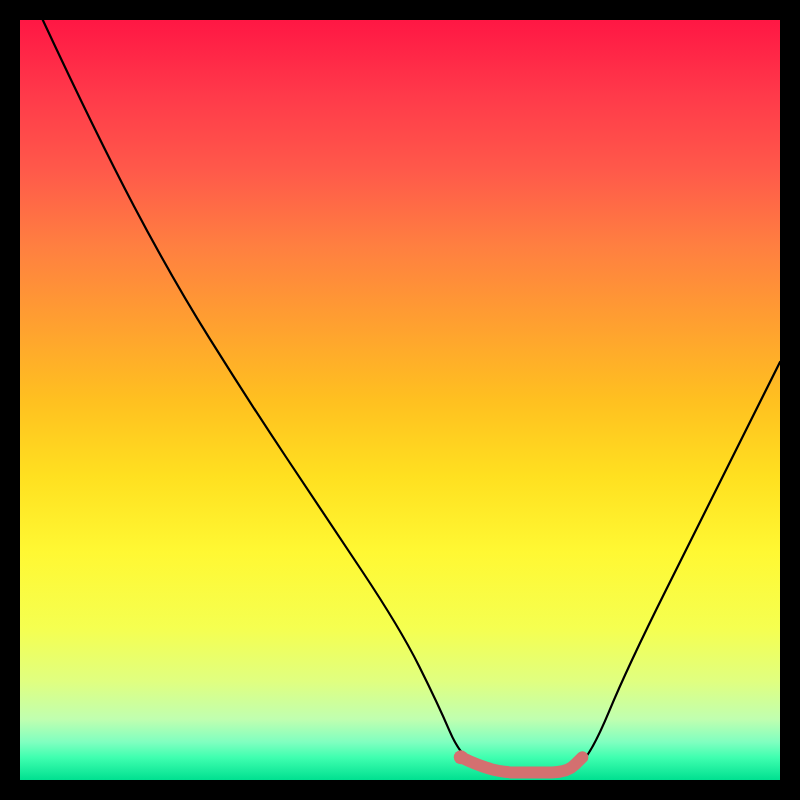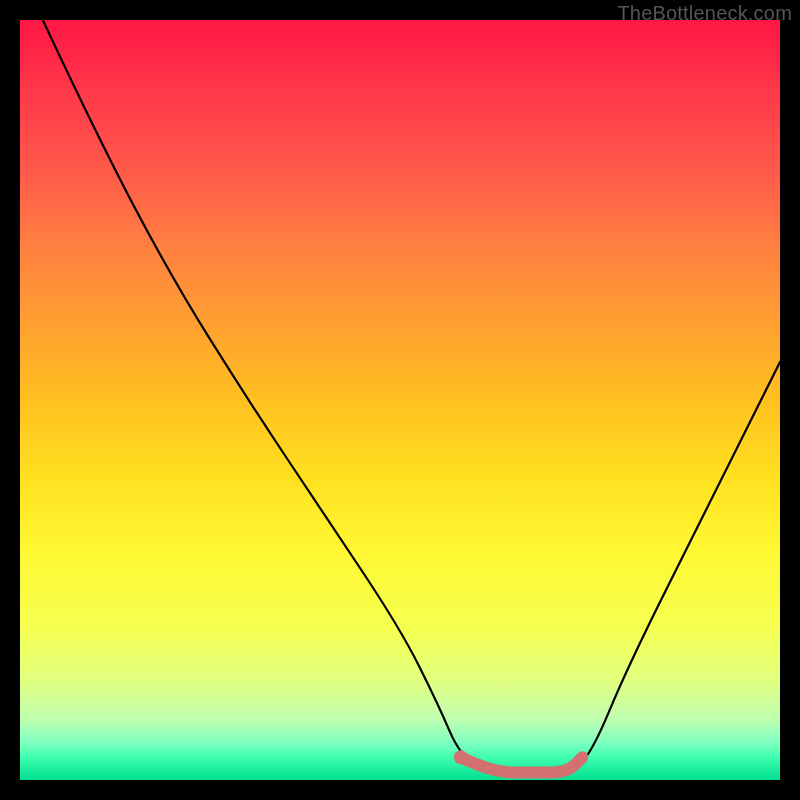--- a/index.html
+++ b/index.html
@@ -48,21 +48,20 @@
     left: 0;
     top: 0;
     width: 760px;
     height: 760px;
   }
 </style>
 </head>
 <body>
 
 <div class="chart-container">
-  <div class="watermark">TheBottleneck.com</div>
   <div class="plot-area">
     <svg class="curve" viewBox="0 0 760 760" preserveAspectRatio="none">
       <path d="M22.8 0 Q76 114 114 186.2 Q152 258.4 190 319.2 Q228 380 266 437 Q304 494 342 551 Q380 608 399 646 Q418.00000000000006 684 429.4 710.6 Q440.79999999999995 737.2 456 744.8 Q471.2 752.4 494 752.4 Q516.8000000000001 752.4 532 752.4 Q547.1999999999999 752.4 558.5999999999999 744.8 Q570 737.2 589 691.6 Q608 646 646 570 Q684 494 722 418 L760 341.99999999999994" id="curve-path" stroke="#000000" stroke-width="2.2" fill="none" stroke-linecap="round"></path>
       <path d="M440.79999999999995 737.2 Q471.2 752.4 494 752.4 Q516.8000000000001 752.4 532 752.4 Q547.1999999999999 752.4 554.8 744.8 L562.4 737.2" id="marker-path" stroke="#d37070" stroke-width="12" fill="none" stroke-linecap="round" stroke-linejoin="round"></path>
       <circle id="marker-dot" r="7" fill="#d37070" cx="440.79999999999995" cy="737.2"></circle>
     </svg>
   </div>
 </div>
 
 </body></html>

